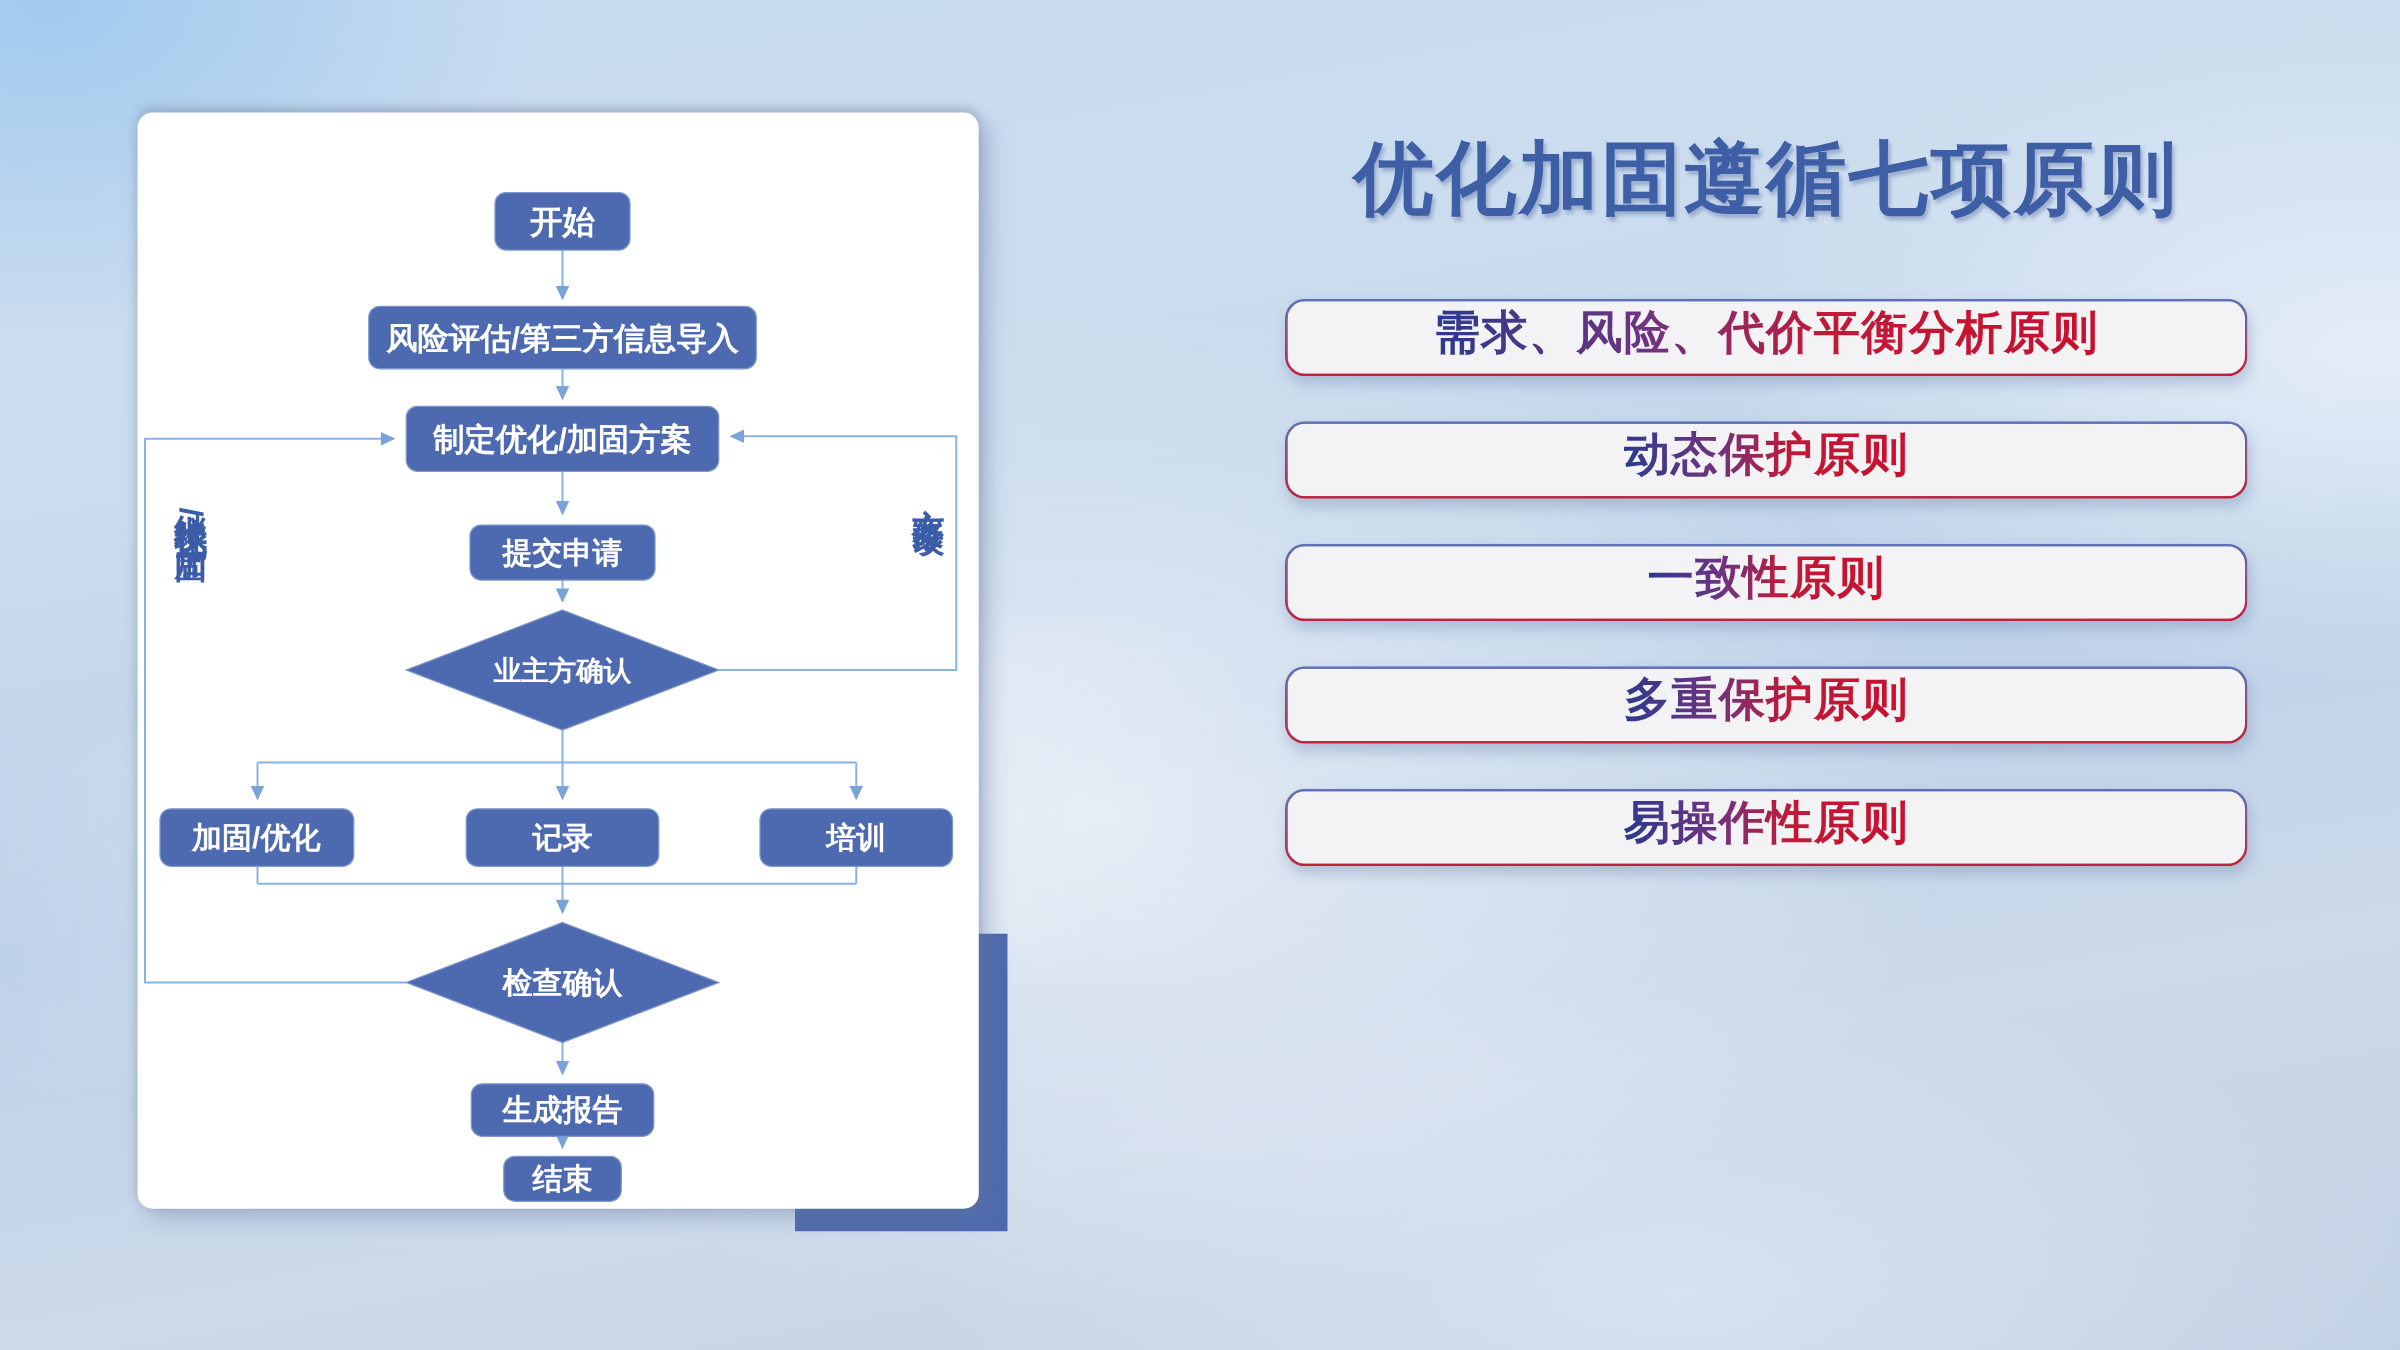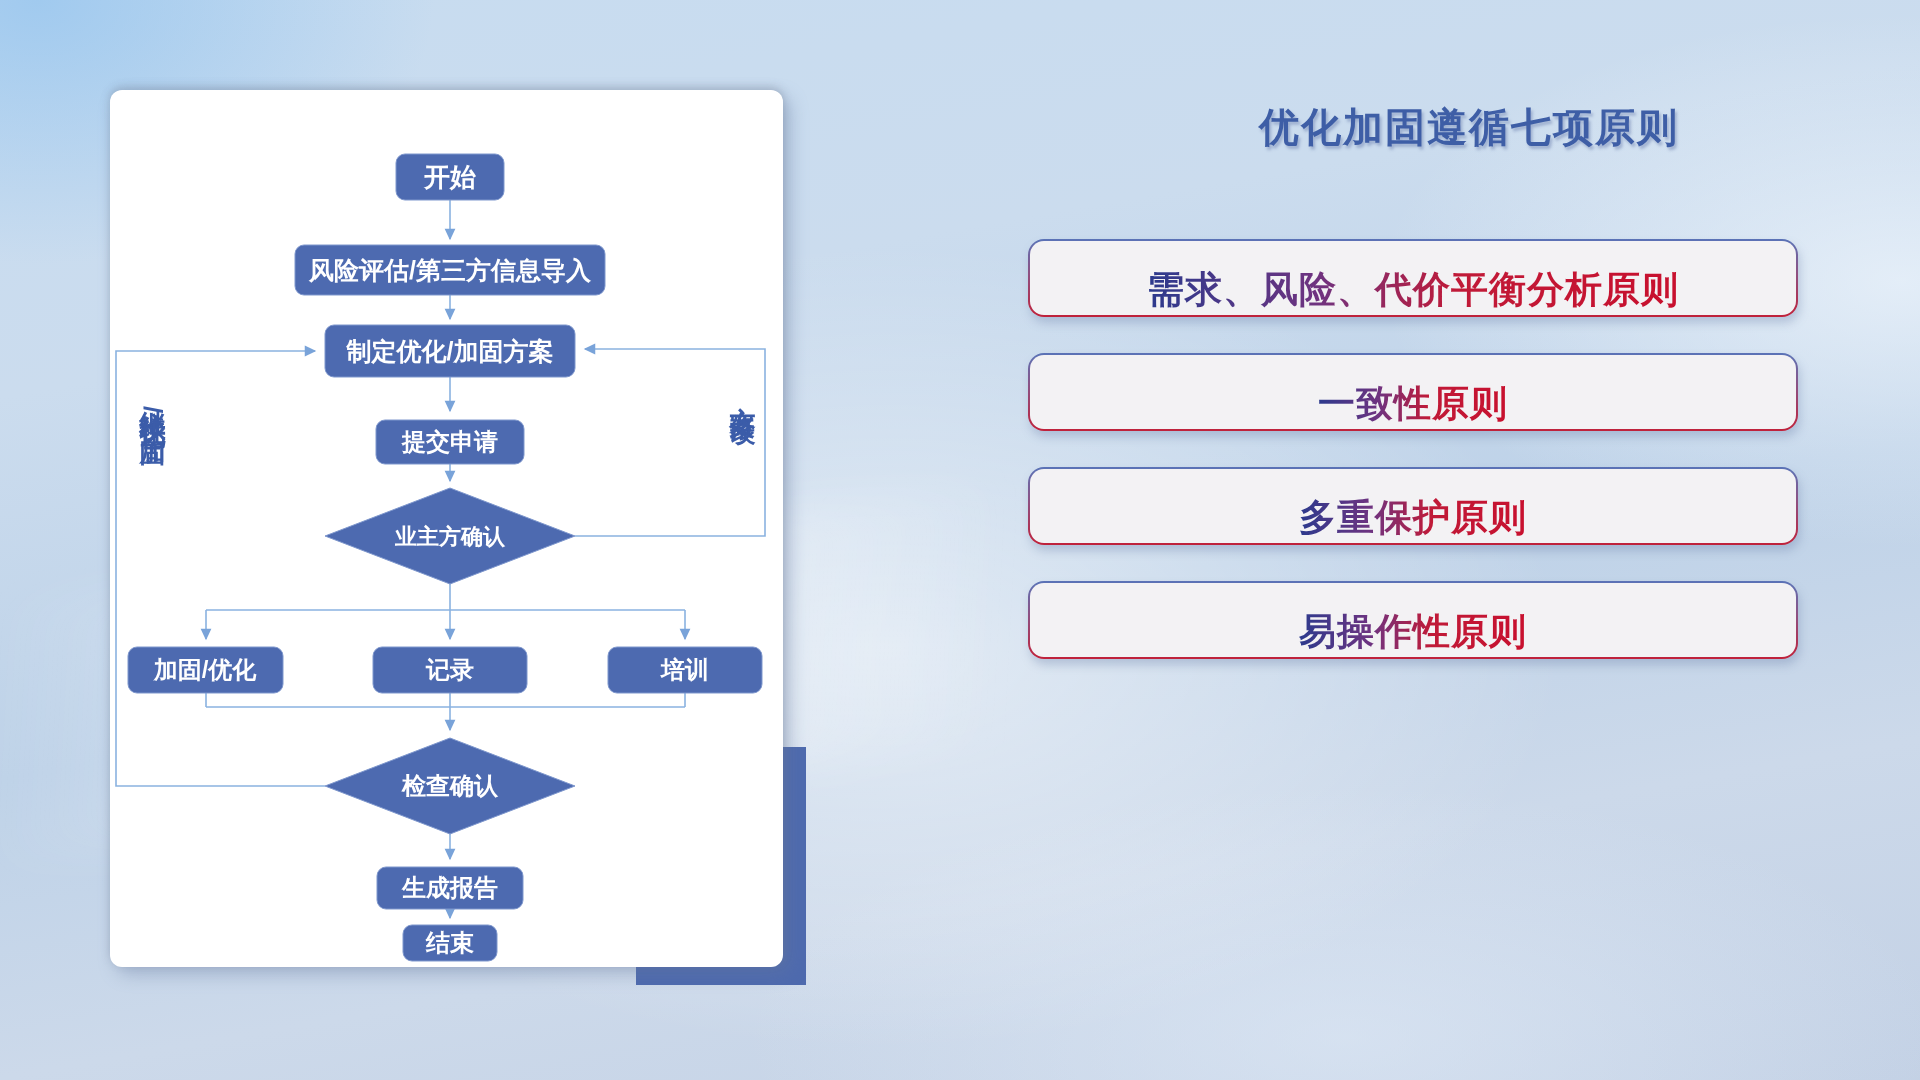--- a/index.html
+++ b/index.html
@@ -38,32 +38,32 @@
   }
   .vlabel{
     position:absolute; writing-mode:vertical-rl; letter-spacing:4px;
     color:#3b5ca9; font-size:26px; font-weight:bold; line-height:1;
   }
   .vlabel.continue{ left:30px;  top:300px; }
   .vlabel.revise  { left:620px; top:296px; }
 
   
   .panel-title{
-    position:absolute; left:1084px; top:100px; width:770px;
-    text-align:center; font-size:40px; font-weight:bold; color:#3e5ea6;
+    position:absolute; left:1028px; top:100px; width:770px;
+    text-align:center; font-size:64px; font-weight:bold; color:#3e5ea6;
     letter-spacing:2px; text-shadow:2px 3px 3px rgba(70,90,150,.35);
   }
   .principles{ position:absolute; left:1028px; top:239px; width:770px; list-style:none; }
   .principles li{
-    height:78px; margin-bottom:36px; border-radius:16px;
+    height:62px; margin-bottom:36px; border-radius:16px;
     border:2px solid transparent;
     background:
       linear-gradient(#f3f2f4,#f3f2f4) padding-box,
       linear-gradient(180deg,#5a73b7 0%,#8f4f80 45%,#c0213a 100%) border-box;
-    display:flex; align-items:flex-end; justify-content:center;
+    display:flex; align-items:flex-start; justify-content:center;
     box-shadow:2px 6px 10px rgba(110,130,170,.35);
   }
   .principles li:last-child{ margin-bottom:0; }
   .grad-text{
     font-size:37px; font-weight:600; letter-spacing:1px;
     background:linear-gradient(90deg,#2c3a8d 0%,#6f3380 32%,#c01a38 58%,#c8102e 100%);
     -webkit-background-clip:text; background-clip:text; color:transparent;
   }
 </style>
 </head>
@@ -136,20 +136,23 @@
     <div class="vlabel revise">方案修改</div>
   </div>
 
   <h1 class="panel-title">优化加固遵循七项原则</h1>
 
   <ul class="principles">
     <li>
         <span class="grad-text">需求、风险、代价平衡分析原则</span>
       </li>
     <li>
+        <span class="grad-text">动态保护原则</span>
+      </li>
+    <li>
         <span class="grad-text">一致性原则</span>
       </li>
     <li>
         <span class="grad-text">多重保护原则</span>
       </li>
     <li>
         <span class="grad-text">易操作性原则</span>
       </li>
   </ul>
 </div>

